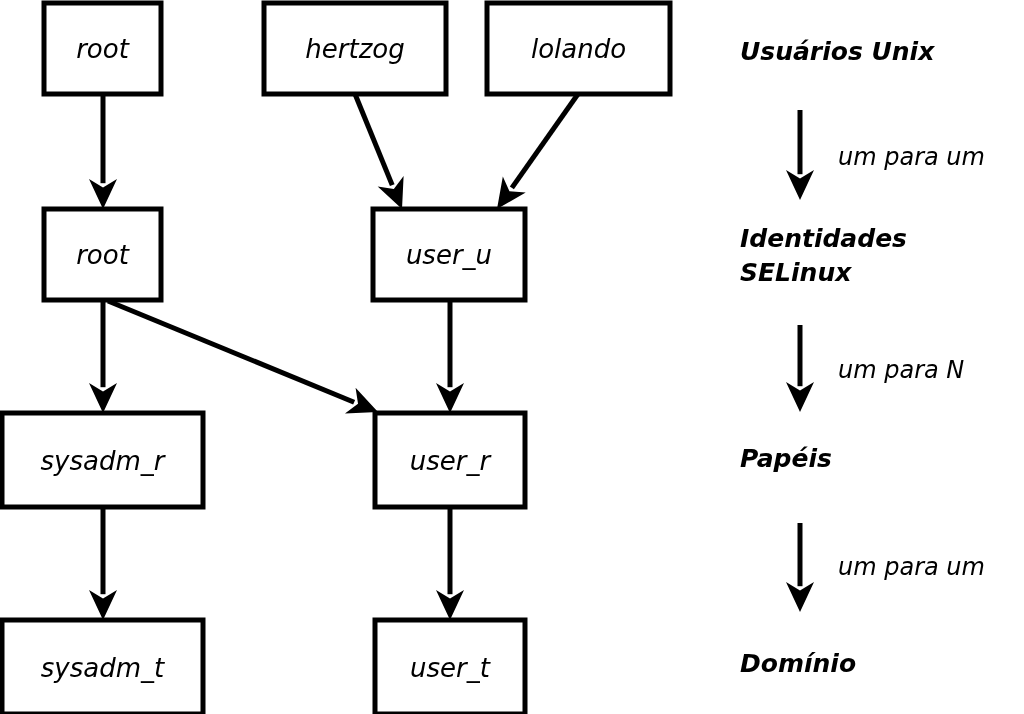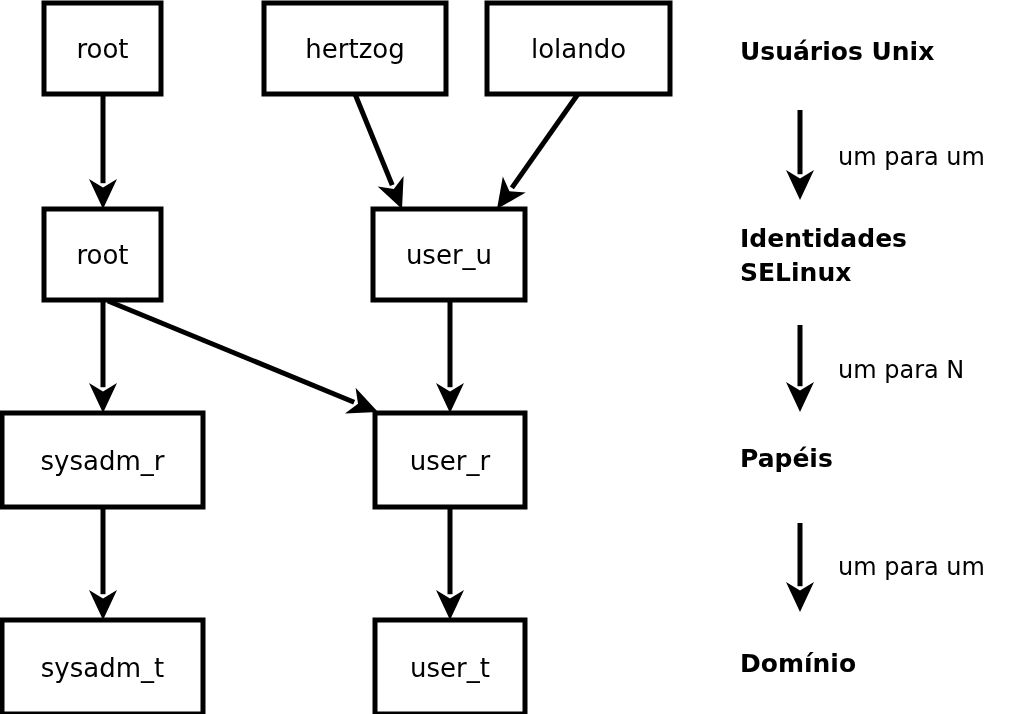--- a/index.html
+++ b/index.html
@@ -11,20 +11,21 @@
     width: 1024px;
     height: 714px;
     overflow: hidden;
     font-family: "DejaVu Sans", sans-serif;
   }
   #diagram-root {
     position: relative;
     width: 1024px;
     height: 714px;
     background: #ffffff;
+    font-style: italic;
   }
   svg#diagram-svg {
     display: block;
     width: 1024px;
     height: 714px;
   }
   .node-box {
     fill: #ffffff;
     stroke: #000000;
     stroke-width: 5;

